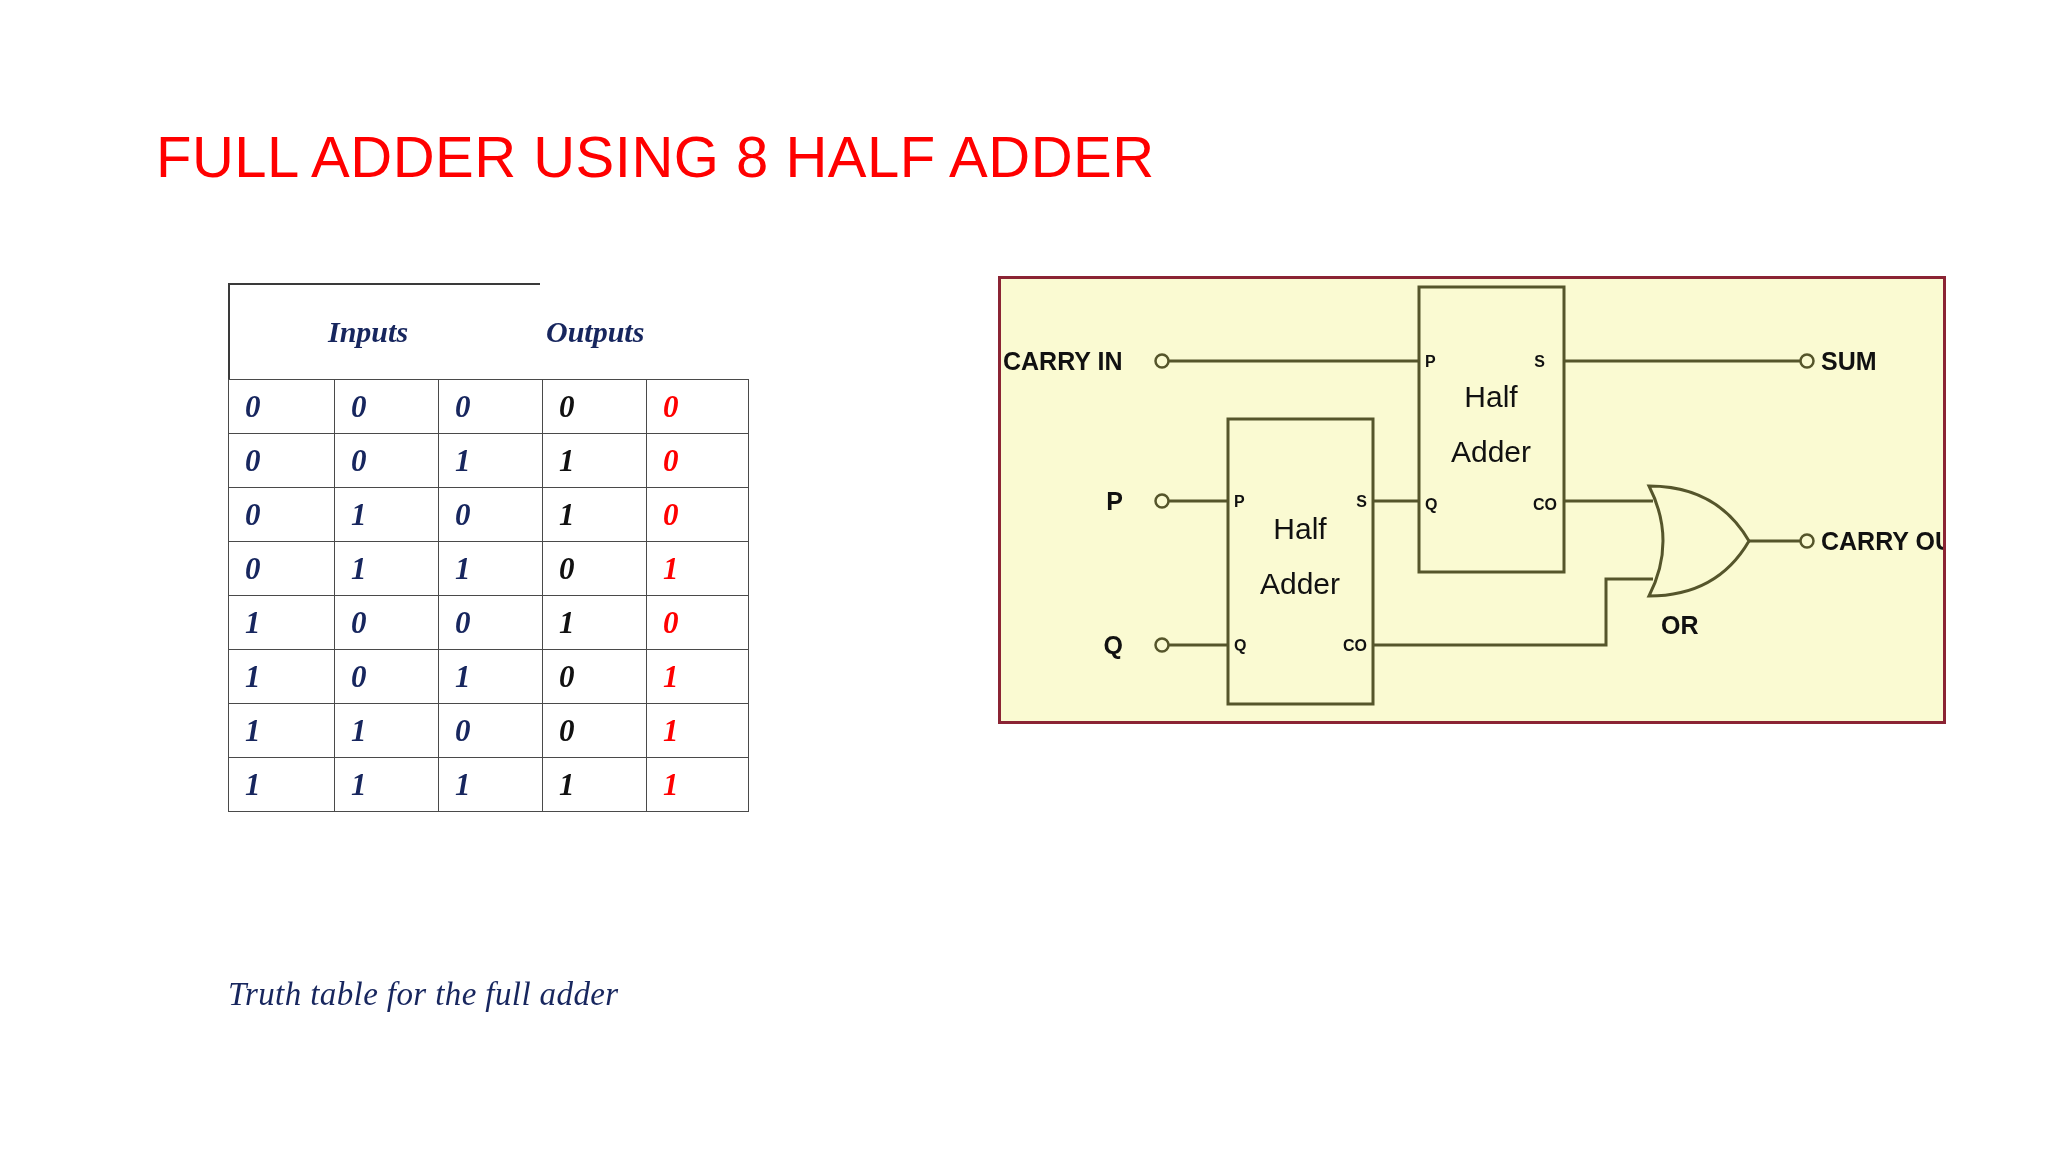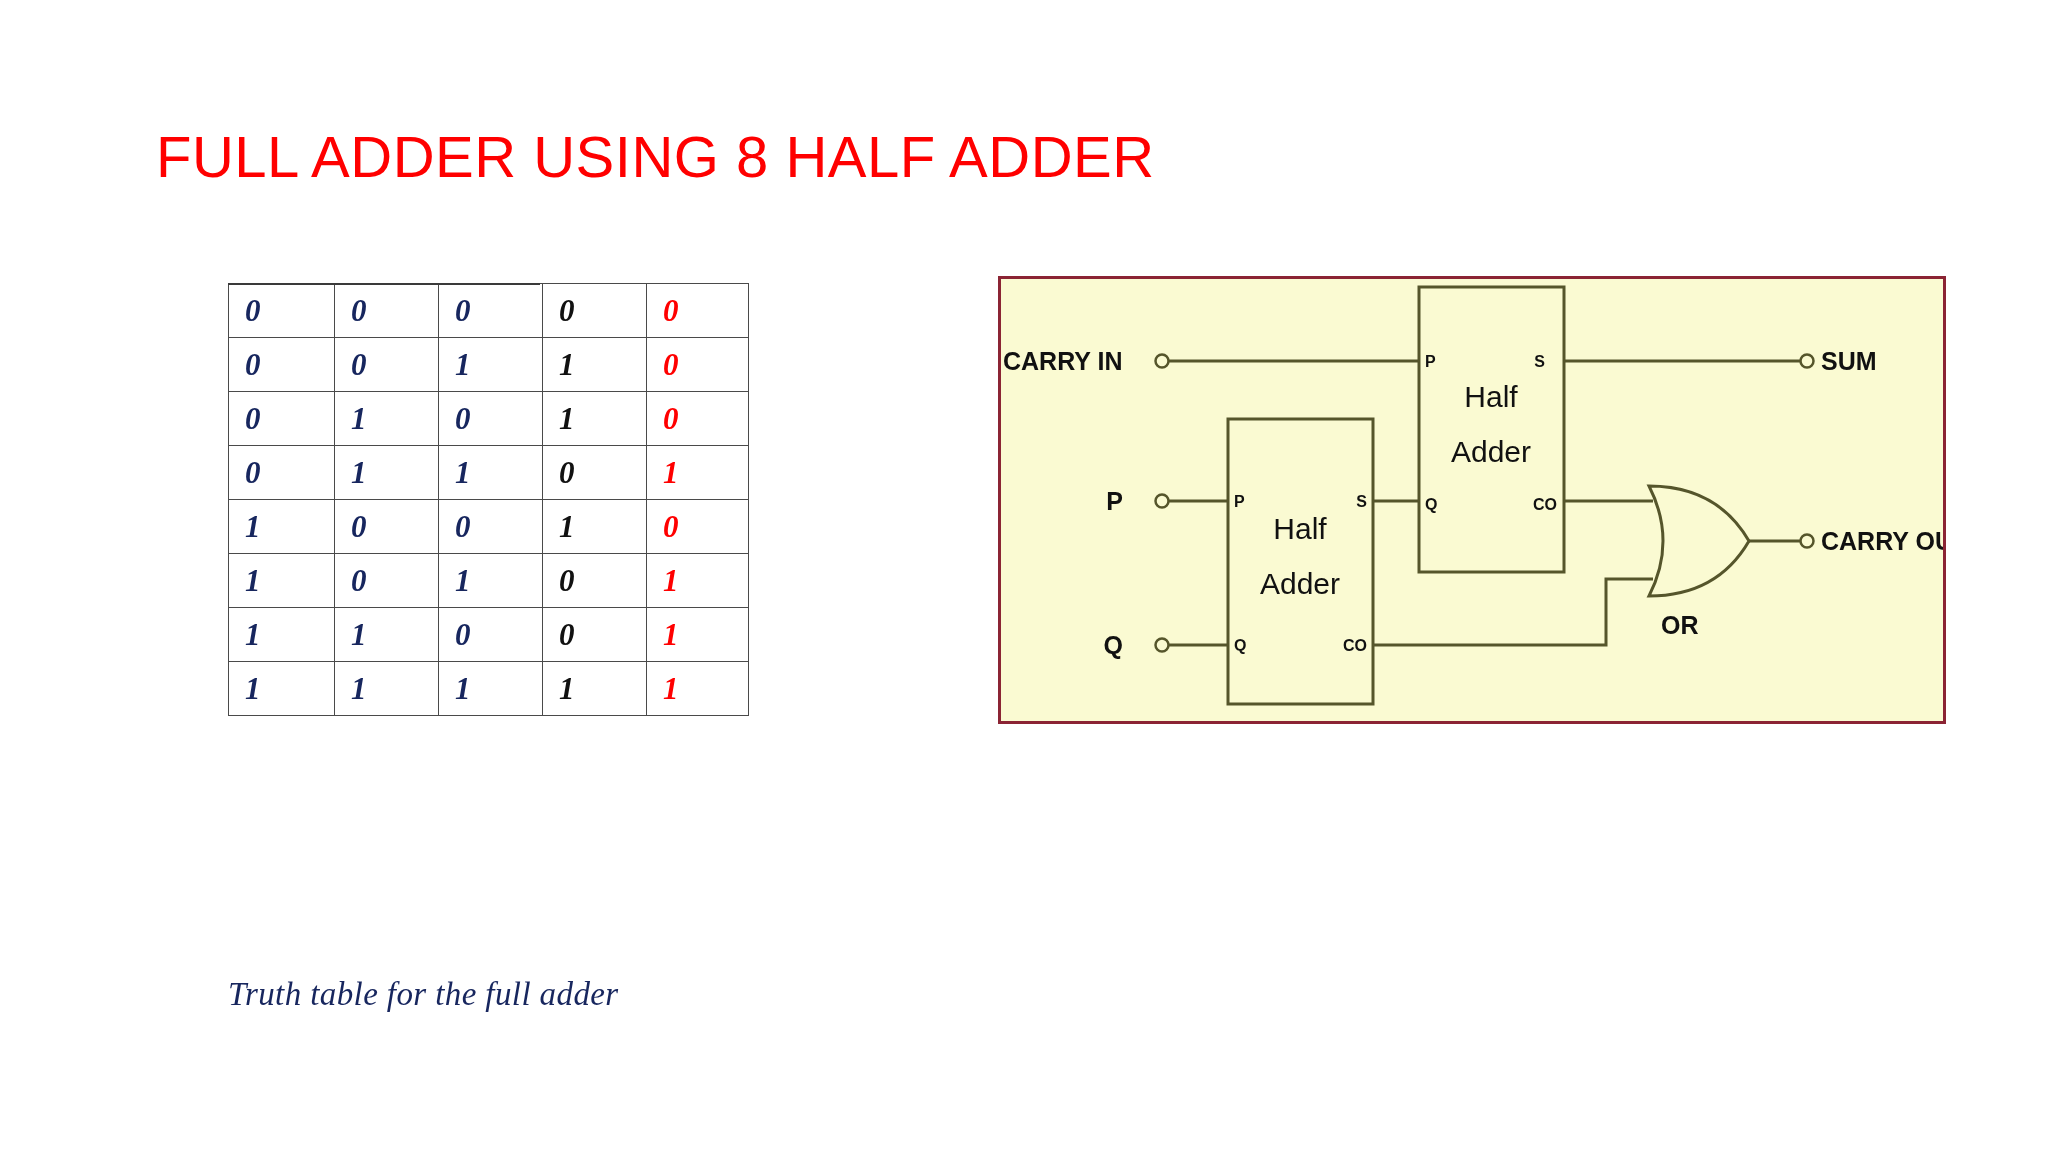--- a/index.html
+++ b/index.html
@@ -124,20 +124,25 @@
   #circuit-figure svg { display: block; }
 </style>
 </head>
 <body>
 
 <div id="slide-title">FULL ADDER USING 8 HALF ADDER</div>
 
 <div id="truth-table-wrap">
 
   <div id="table-top-rule"></div>
+  <div id="table-head">
+    <div id="head-left-edge"></div>
+    <div class="hdr" id="hdr-inputs">Inputs</div>
+    <div class="hdr" id="hdr-outputs">Outputs</div>
+  </div>
 
   <table class="tt">
     <colgroup>
       <col class="w0">
         <col class="w1">
         <col class="w2">
         <col class="w3">
         <col class="w4">
     </colgroup>
     <tbody>

